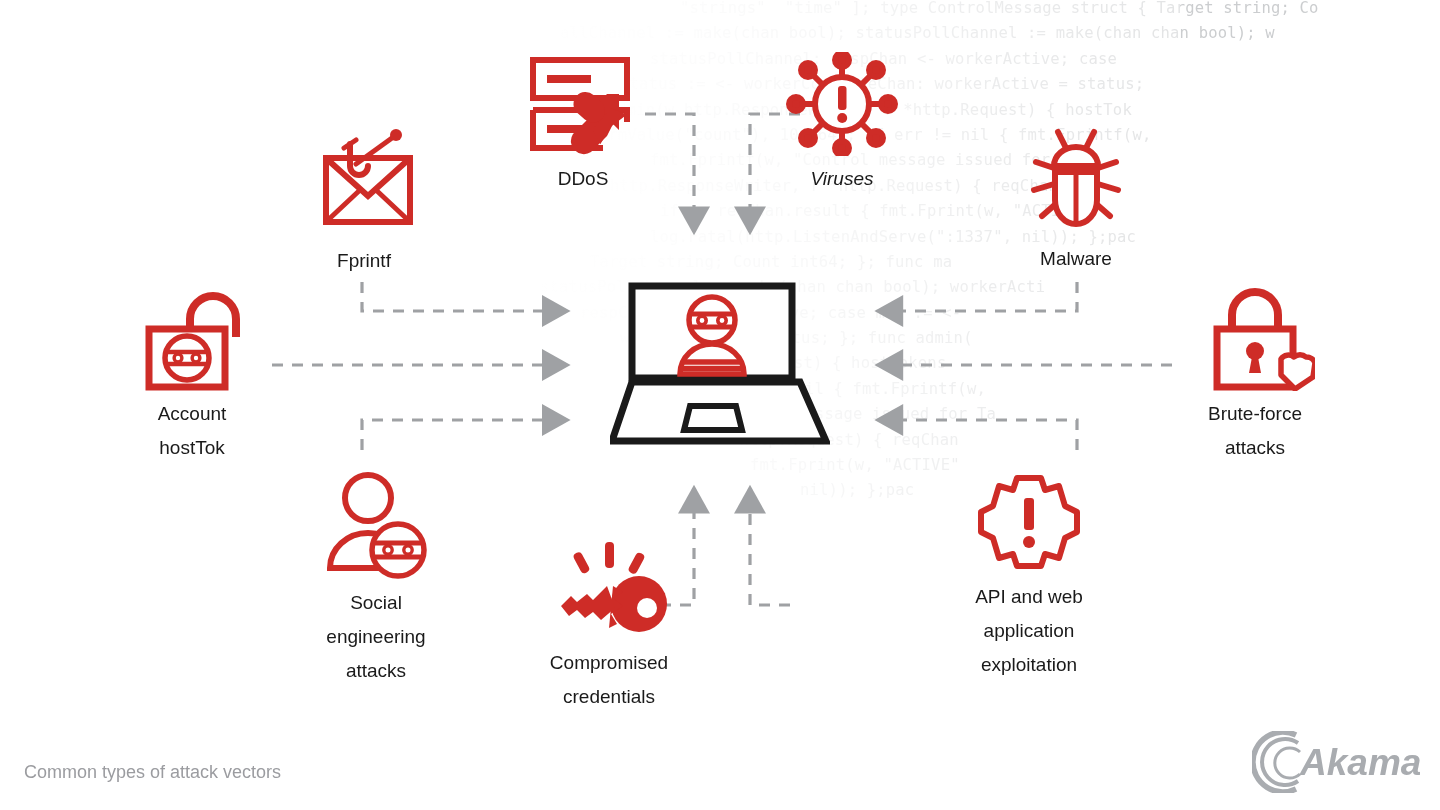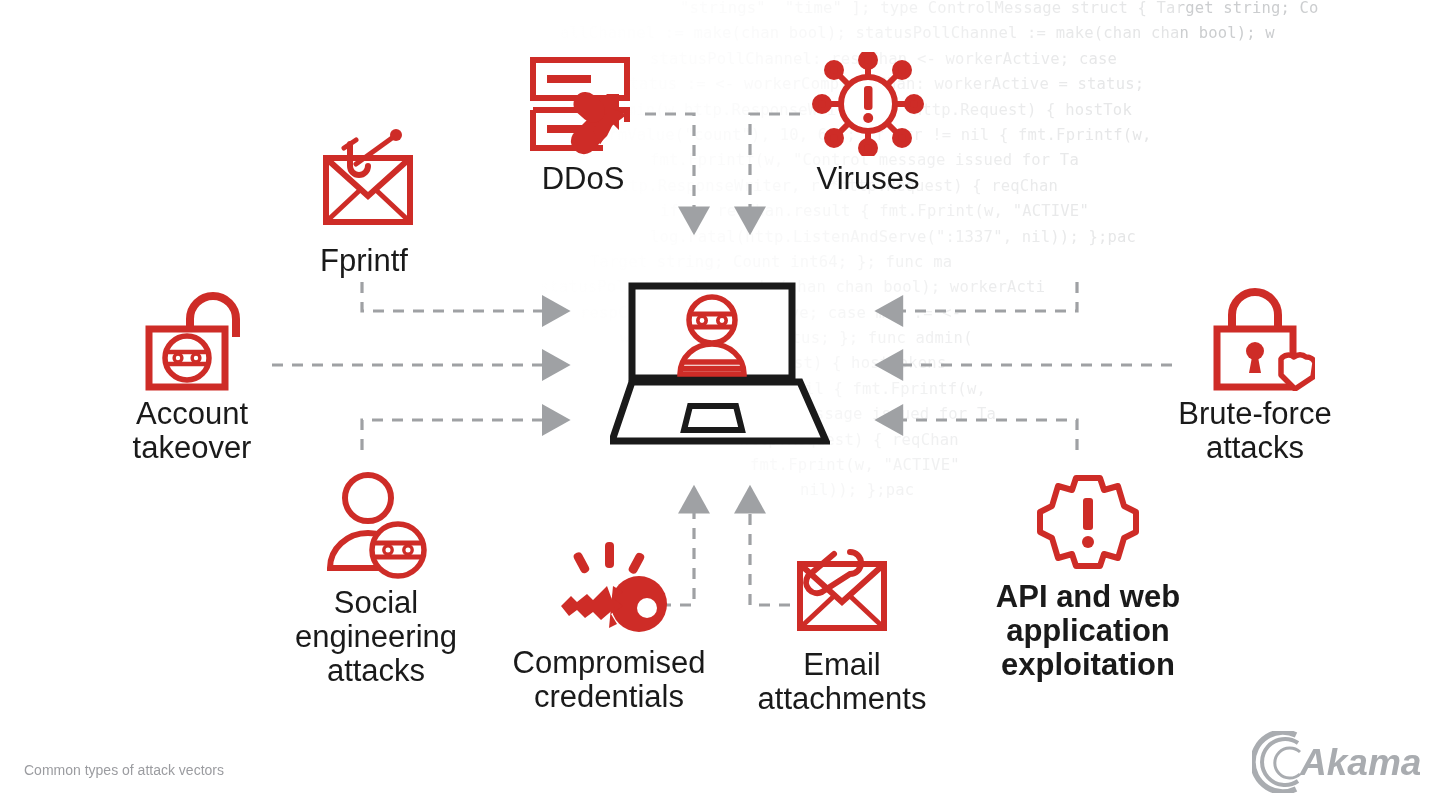--- a/index.html
+++ b/index.html
@@ -42,34 +42,34 @@
     z-index:1;pointer-events:none;
   }
 
   
   #connectors{position:absolute;left:0;top:0;width:1440px;height:810px;z-index:2;pointer-events:none;}
 
   
   .node{position:absolute;z-index:3;text-align:center;}
   .node .glyph{display:flex;align-items:center;justify-content:center;}
   .node .caption{
-    font-size:31px;
+    font-size:19px;
     line-height:34px;
     color:#1a1a1a;
     font-family:"Liberation Sans", sans-serif;
     margin-top:6px;
     white-space:pre-line;
   }
 
   .center-node{position:absolute;z-index:4;left:610px;top:278px;}
 
   
   .footer-caption{
     position:absolute;left:24px;top:762px;
-    font-size:14px;color:#9b9ca0;
+    font-size:18px;color:#9b9ca0;
     font-family:"Liberation Sans", sans-serif;
     z-index:5;
   }
   .logo{
     position:absolute;right:20px;top:731px;
     z-index:5;display:flex;align-items:center;
   }
 </style>
 </head>
 <body>
@@ -180,21 +180,21 @@
         </g>
         <g fill="#CE2C27" transform="translate(60,48) rotate(42)">
           <rect x="-6" y="-12" width="34" height="24" rx="12"></rect>
           <path d="M28,-14 L44,-20 L40,0 L44,20 L28,14 Z"></path>
         </g>
       </svg>
     </div>
     <div class="caption">DDoS</div>
   </div>
 
-  <div class="node" style="left:780px;top:52px;width:176px;">
+  <div class="node" style="left:754px;top:52px;width:176px;font-style:italic;">
     <div class="glyph">
       <svg width="112" height="104" viewBox="0 0 112 104">
         <g stroke="#CE2C27" stroke-width="6" fill="#fff">
           <circle cx="56" cy="52" r="27"></circle>
         </g>
         <g stroke="#CE2C27" stroke-width="6" fill="#CE2C27">
           <line x1="56" y1="25" x2="56" y2="10"></line>
             <circle cx="56" cy="8" r="7"></circle>
           <line x1="56" y1="79" x2="56" y2="94"></line>
             <circle cx="56" cy="96" r="7"></circle>
@@ -211,39 +211,60 @@
           <line x1="75" y1="71" x2="86" y2="82"></line>
             <circle cx="90" cy="86" r="7"></circle>
         </g>
         <rect x="52" y="34" width="8.5" height="24" rx="3" fill="#CE2C27"></rect>
         <circle cx="56.2" cy="66" r="5" fill="#CE2C27"></circle>
       </svg>
     </div>
     <div class="caption">Viruses</div>
   </div>
 
+  <div class="node" style="left:996px;top:124px;width:160px;">
+    <div class="glyph">
+      <svg width="104" height="112" viewBox="0 0 104 112">
+        <g fill="none" stroke="#CE2C27" stroke-width="6" stroke-linecap="round">
+          <path d="M34,8 L42,24"></path>
+            <path d="M70,8 L62,24"></path>
+          <path d="M52,46 L52,96"></path>
+          <path d="M30,44 L12,38"></path>
+            <path d="M30,60 L10,66"></path>
+            <path d="M34,78 L18,92"></path>
+          <path d="M74,44 L92,38"></path>
+            <path d="M74,60 L94,66"></path>
+            <path d="M70,78 L86,92"></path>
+        </g>
+        <path d="M30,42 a22,19 0 0 1 44,0 Z" fill="#fff" stroke="#CE2C27" stroke-width="6"></path>
+        <path d="M31,48 L31,76 a21,24 0 0 0 42,0 L73,48 Z" fill="#fff" stroke="#CE2C27" stroke-width="6"></path>
+        <line x1="52" y1="48" x2="52" y2="98" stroke="#CE2C27" stroke-width="5"></line>
+      </svg>
+    </div>
+    <div class="caption">Malware</div>
+  </div>
 
   <div class="node" style="left:104px;top:285px;width:176px;">
     <div class="glyph">
       <svg width="114" height="106" viewBox="0 0 114 106">
         <path d="M55,48 L55,34 a23,23 0 0 1 46,0 L101,52" fill="none" stroke="#CE2C27" stroke-width="8"></path>
         <rect x="14" y="44" width="76" height="58" fill="#fff" stroke="#CE2C27" stroke-width="7"></rect>
         <circle cx="52" cy="73" r="22" fill="#fff" stroke="#CE2C27" stroke-width="5.5"></circle>
         <g fill="none" stroke="#CE2C27" stroke-width="4.6">
           <path d="M32,67 L72,67"></path>
             <path d="M32,79 L72,79"></path>
         </g>
         <g fill="#fff" stroke="#CE2C27" stroke-width="3.4">
           <circle cx="43" cy="73" r="3.9"></circle>
             <circle cx="61" cy="73" r="3.9"></circle>
         </g>
       </svg>
     </div>
     <div class="caption">Account
-takeover</div>
+hostTok</div>
   </div>
 
   <div class="node" style="left:1160px;top:285px;width:190px;">
     <div class="glyph">
       <svg width="120" height="106" viewBox="0 0 120 106">
         <path d="M37,44 L37,30 a23,23 0 0 1 46,0 L83,44" fill="none" stroke="#CE2C27" stroke-width="8"></path>
         <rect x="22" y="44" width="76" height="58" fill="#fff" stroke="#CE2C27" stroke-width="7"></rect>
         <circle cx="60" cy="66" r="9" fill="#CE2C27"></circle>
         <path d="M57,72 L63,72 L66,88 L54,88 Z" fill="#CE2C27"></path>
 
@@ -291,35 +312,22 @@
 
         <path d="M66,46 L76,52 L66,58 L76,66 L64,74 L70,84 L62,88 Z" fill="#CE2C27"></path>
 
         <path d="M60,46 L46,60 L40,54 L30,62 L24,56 L14,66 L22,76 L30,70 L38,78 L46,72 L54,80 L68,68 Z" fill="#CE2C27"></path>
       </svg>
     </div>
     <div class="caption">Compromised
 credentials</div>
   </div>
 
-  <div class="node" style="left:752px;top:542px;width:180px;">
-    <div class="glyph">
-      <svg width="112" height="100" viewBox="0 0 112 100">
-        <rect x="14" y="22" width="84" height="64" fill="#fff" stroke="#CE2C27" stroke-width="6"></rect>
-        <path d="M16,24 L56,60 L96,24" fill="none" stroke="#CE2C27" stroke-width="6"></path>
-        <path d="M16,84 L48,54 M96,84 L64,54" fill="none" stroke="#CE2C27" stroke-width="5"></path>
-
-        <path d="M64,10 a11,11 0 0 1 0,22 L36,50 a11,11 0 0 1 -14,-16 L48,12" fill="none" stroke="#CE2C27" stroke-width="6" stroke-linecap="round"></path>
-      </svg>
-    </div>
-    <div class="caption">Email
-attachments</div>
-  </div>
-
-  <div class="node" style="left:984px;top:470px;width:208px;font-weight:bold;">
+
+  <div class="node" style="left:925px;top:470px;width:208px;">
     <div class="glyph">
       <svg width="112" height="104" viewBox="0 0 112 104">
         <path d="M44,8 L68,8 L72,20 L86,16 L92,36 L104,42 L104,62 L92,68 L86,88 L72,84 L68,96 L44,96 L40,84 L26,88 L20,68 L8,62 L8,42 L20,36 L26,16 L40,20 Z" fill="#fff" stroke="#CE2C27" stroke-width="6" stroke-linejoin="round"></path>
         <rect x="51" y="28" width="10" height="32" rx="3" fill="#CE2C27"></rect>
         <circle cx="56" cy="72" r="6" fill="#CE2C27"></circle>
       </svg>
     </div>
     <div class="caption">API and web
 application
 exploitation</div>

